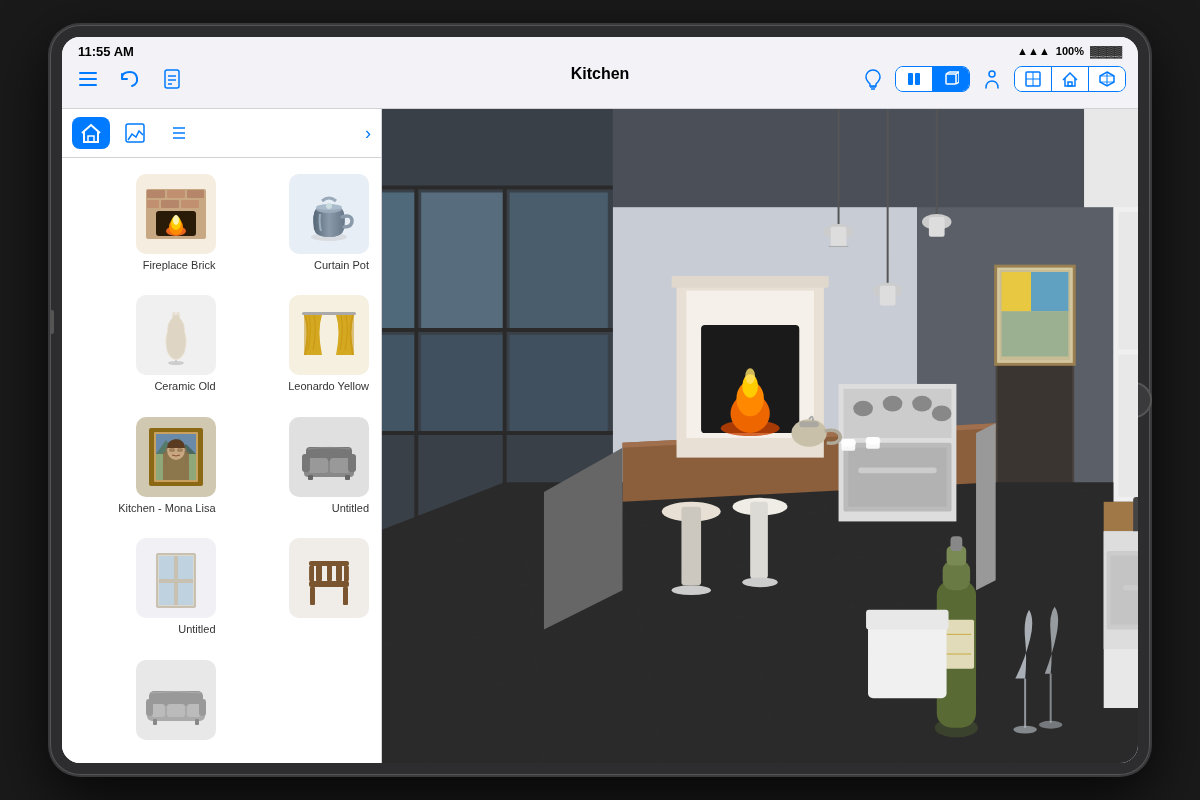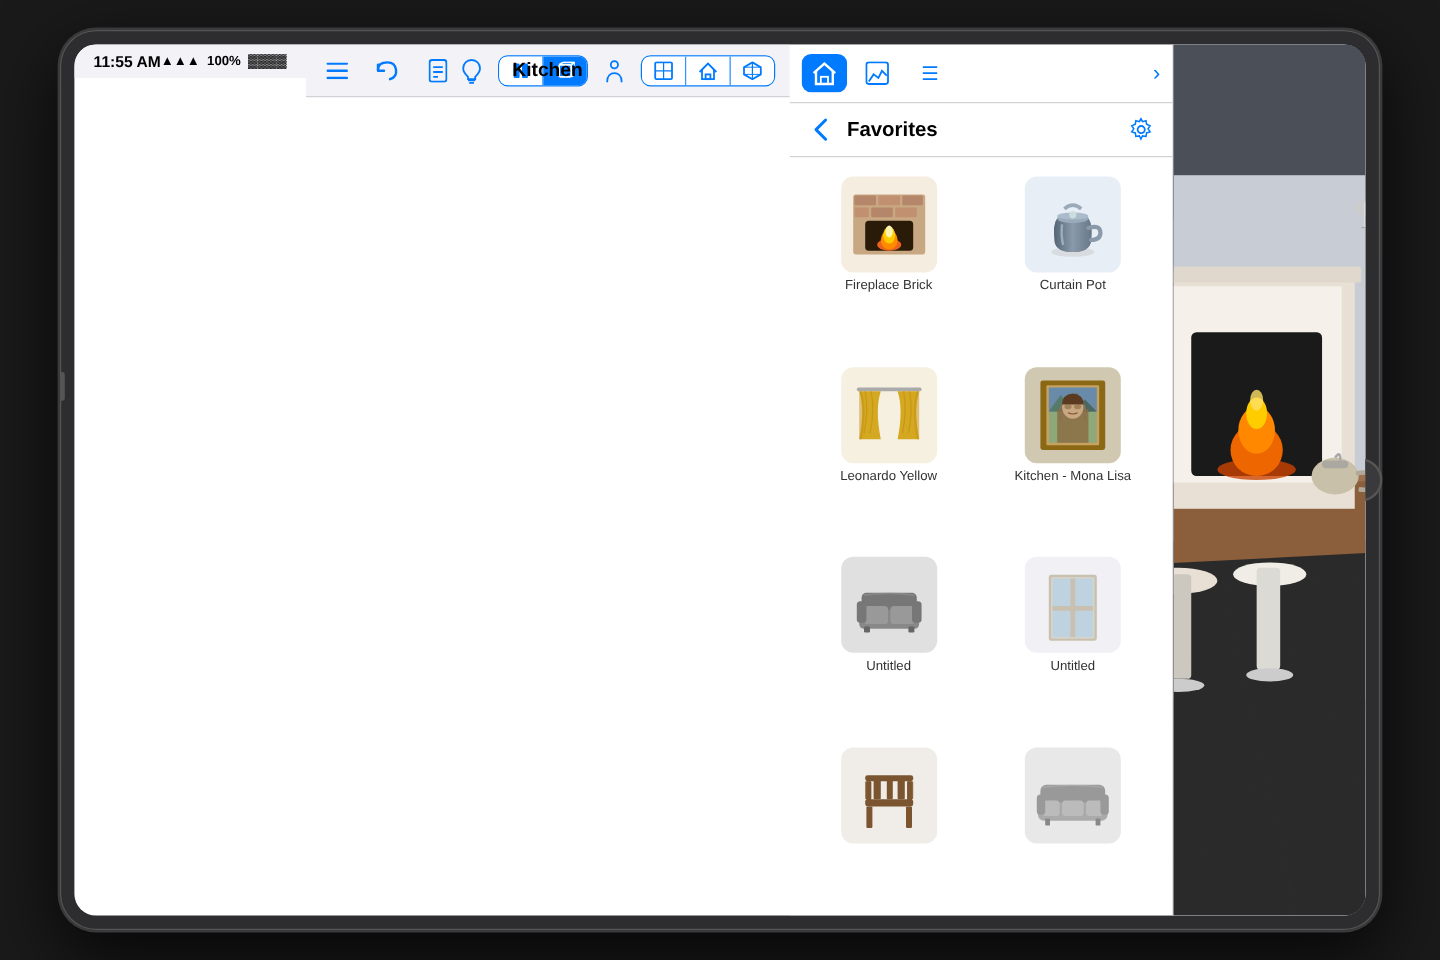--- a/index.html
+++ b/index.html
@@ -23,21 +23,21 @@
       position: relative;
     }
 
     .device-screen {
       width: 100%;
       height: 100%;
       background: #fff;
       border-radius: 18px;
       overflow: hidden;
       display: flex;
-      flex-direction: row;
+      flex-direction: column;
     }
 
     
     .status-bar {
       background: #f2f2f7;
       height: 28px;
       display: flex;
       align-items: center;
       justify-content: space-between;
       padding: 0 16px;
@@ -48,21 +48,21 @@
     }
 
     .status-time { font-weight: 700; font-size: 13px; }
     .status-right { display: flex; align-items: center; gap: 6px; font-size: 11px; }
 
     
     .toolbar {
       background: #f2f2f7;
       height: 44px;
       display: flex;
-      align-items: center;
+      align-items: flex-start;
       padding: 0 12px;
       border-bottom: 1px solid #d1d1d6;
       flex-shrink: 0;
       position: relative;
     }
 
     .toolbar-left { display: flex; align-items: center; gap: 14px; }
     .toolbar-center {
       position: absolute;
       left: 50%;
@@ -191,21 +191,21 @@
       grid-template-columns: 1fr 1fr;
       overflow-y: auto;
       flex: 1;
       padding: 8px;
       gap: 4px;
     }
 
     .item-cell {
       display: flex;
       flex-direction: column;
-      align-items: center;
+      align-items: flex-end;
       padding: 8px 4px;
       cursor: pointer;
       border-radius: 10px;
     }
 
     .item-thumbnail {
       width: 80px;
       height: 80px;
       border-radius: 10px;
       overflow: hidden;
@@ -403,34 +403,20 @@
           <div class="sidebar-tab">
             <svg width="20" height="20" viewBox="0 0 20 20" fill="none">
               <line x1="4" y1="5" x2="16" y2="5" stroke="#007aff" stroke-width="1.5"></line>
               <line x1="4" y1="10" x2="16" y2="10" stroke="#007aff" stroke-width="1.5"></line>
               <line x1="4" y1="15" x2="16" y2="15" stroke="#007aff" stroke-width="1.5"></line>
             </svg>
           </div>
           <div class="sidebar-tab-more">›</div>
         </div>
 
-        <div class="sidebar-header">
-          <div class="back-btn">
-            <svg width="12" height="20" viewBox="0 0 12 20" fill="none">
-              <polyline points="10,2 2,10 10,18" stroke="#007aff" stroke-width="2.5" fill="none" stroke-linecap="round" stroke-linejoin="round"></polyline>
-            </svg>
-          </div>
-          <span class="sidebar-title">Favorites</span>
-          <div class="settings-btn">
-            <svg width="20" height="20" viewBox="0 0 20 20" fill="none">
-              <circle cx="10" cy="10" r="3" stroke="#007aff" stroke-width="1.5" fill="none"></circle>
-              <path d="M10 1 L11.5 4 L15 3 L15.5 6.5 L19 8 L17 11 L19 14 L15.5 15 L15 18.5 L11.5 18 L10 21 L8.5 18 L5 18.5 L4.5 15 L1 14 L3 11 L1 8 L4.5 6.5 L5 3 L8.5 4 Z" stroke="#007aff" stroke-width="1.5" fill="none" transform="scale(0.85) translate(1.5, 0)"></path>
-            </svg>
-          </div>
-        </div>
 
         <div class="items-grid">
 
           <div class="item-cell">
             <div class="item-thumbnail thumb-fireplace">
               <svg width="70" height="70" viewBox="0 0 70 70" fill="none">
                 <rect x="5" y="10" width="60" height="50" rx="2" fill="#c8a882"></rect>
 
                 <rect x="6" y="11" width="18" height="8" fill="#b5866a" rx="1"></rect>
                 <rect x="26" y="11" width="18" height="8" fill="#c09070" rx="1"></rect>
@@ -472,20 +458,32 @@
                     <stop offset="0%" stop-color="#556677"></stop>
                     <stop offset="50%" stop-color="#8a9aaa"></stop>
                     <stop offset="100%" stop-color="#667788"></stop>
                   </linearGradient>
                 </defs>
               </svg>
             </div>
             <span class="item-label">Curtain Pot</span>
           </div>
 
+          <div class="item-cell">
+            <div class="item-thumbnail thumb-ceramic">
+              <svg width="70" height="70" viewBox="0 0 70 70" fill="none">
+
+                <path d="M32 12 L34 12 L35 15 L36 12 L38 12 Q39 12 39 18 Q44 22 44 32 Q47 40 44 52 Q40 60 35 60 Q30 60 26 52 Q23 40 26 32 Q26 22 31 18 Q31 12 32 12 Z" fill="#e8e0d0"></path>
+                <path d="M35 15 Q38 15 38 18 Q43 22 43 32 Q46 40 43 52 Q39 59 35 59 Q31 59 27 52 Q24 40 27 32 Q27 22 32 18 Q32 15 35 15 Z" fill="#d4caba" opacity="0.5"></path>
+                <line x1="35" y1="60" x2="35" y2="63" stroke="#ccc" stroke-width="2"></line>
+                <ellipse cx="35" cy="63" rx="8" ry="2" fill="#ccc"></ellipse>
+              </svg>
+            </div>
+            <span class="item-label">Ceramic Old</span>
+          </div>
 
           <div class="item-cell">
             <div class="item-thumbnail thumb-curtain">
               <svg width="70" height="70" viewBox="0 0 70 70" fill="none">
 
                 <rect x="8" y="12" width="54" height="3" rx="1.5" fill="#aaa"></rect>
 
                 <path d="M10 15 Q15 30 10 55 L28 55 Q23 30 28 15 Z" fill="#d4a820"></path>
                 <path d="M10 15 L12 15 Q17 30 12 55 L10 55 Z" fill="#c49010" opacity="0.5"></path>
 

